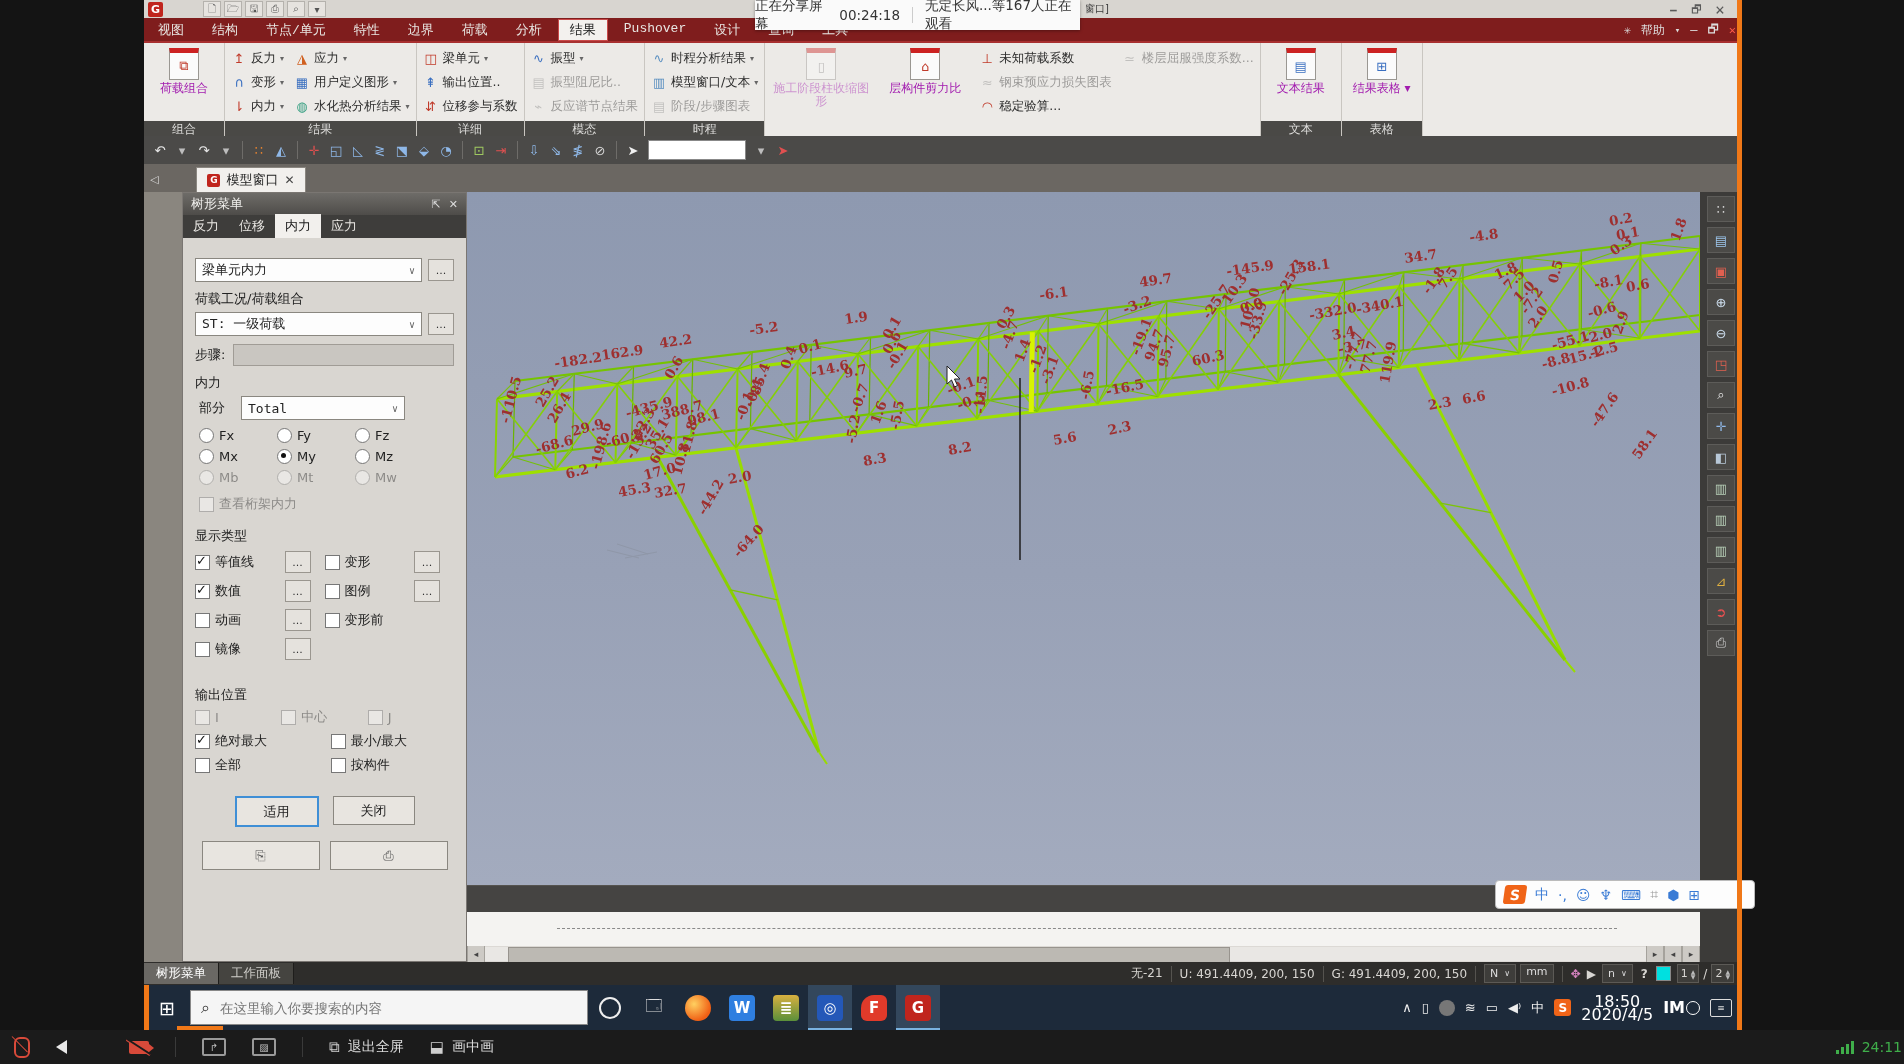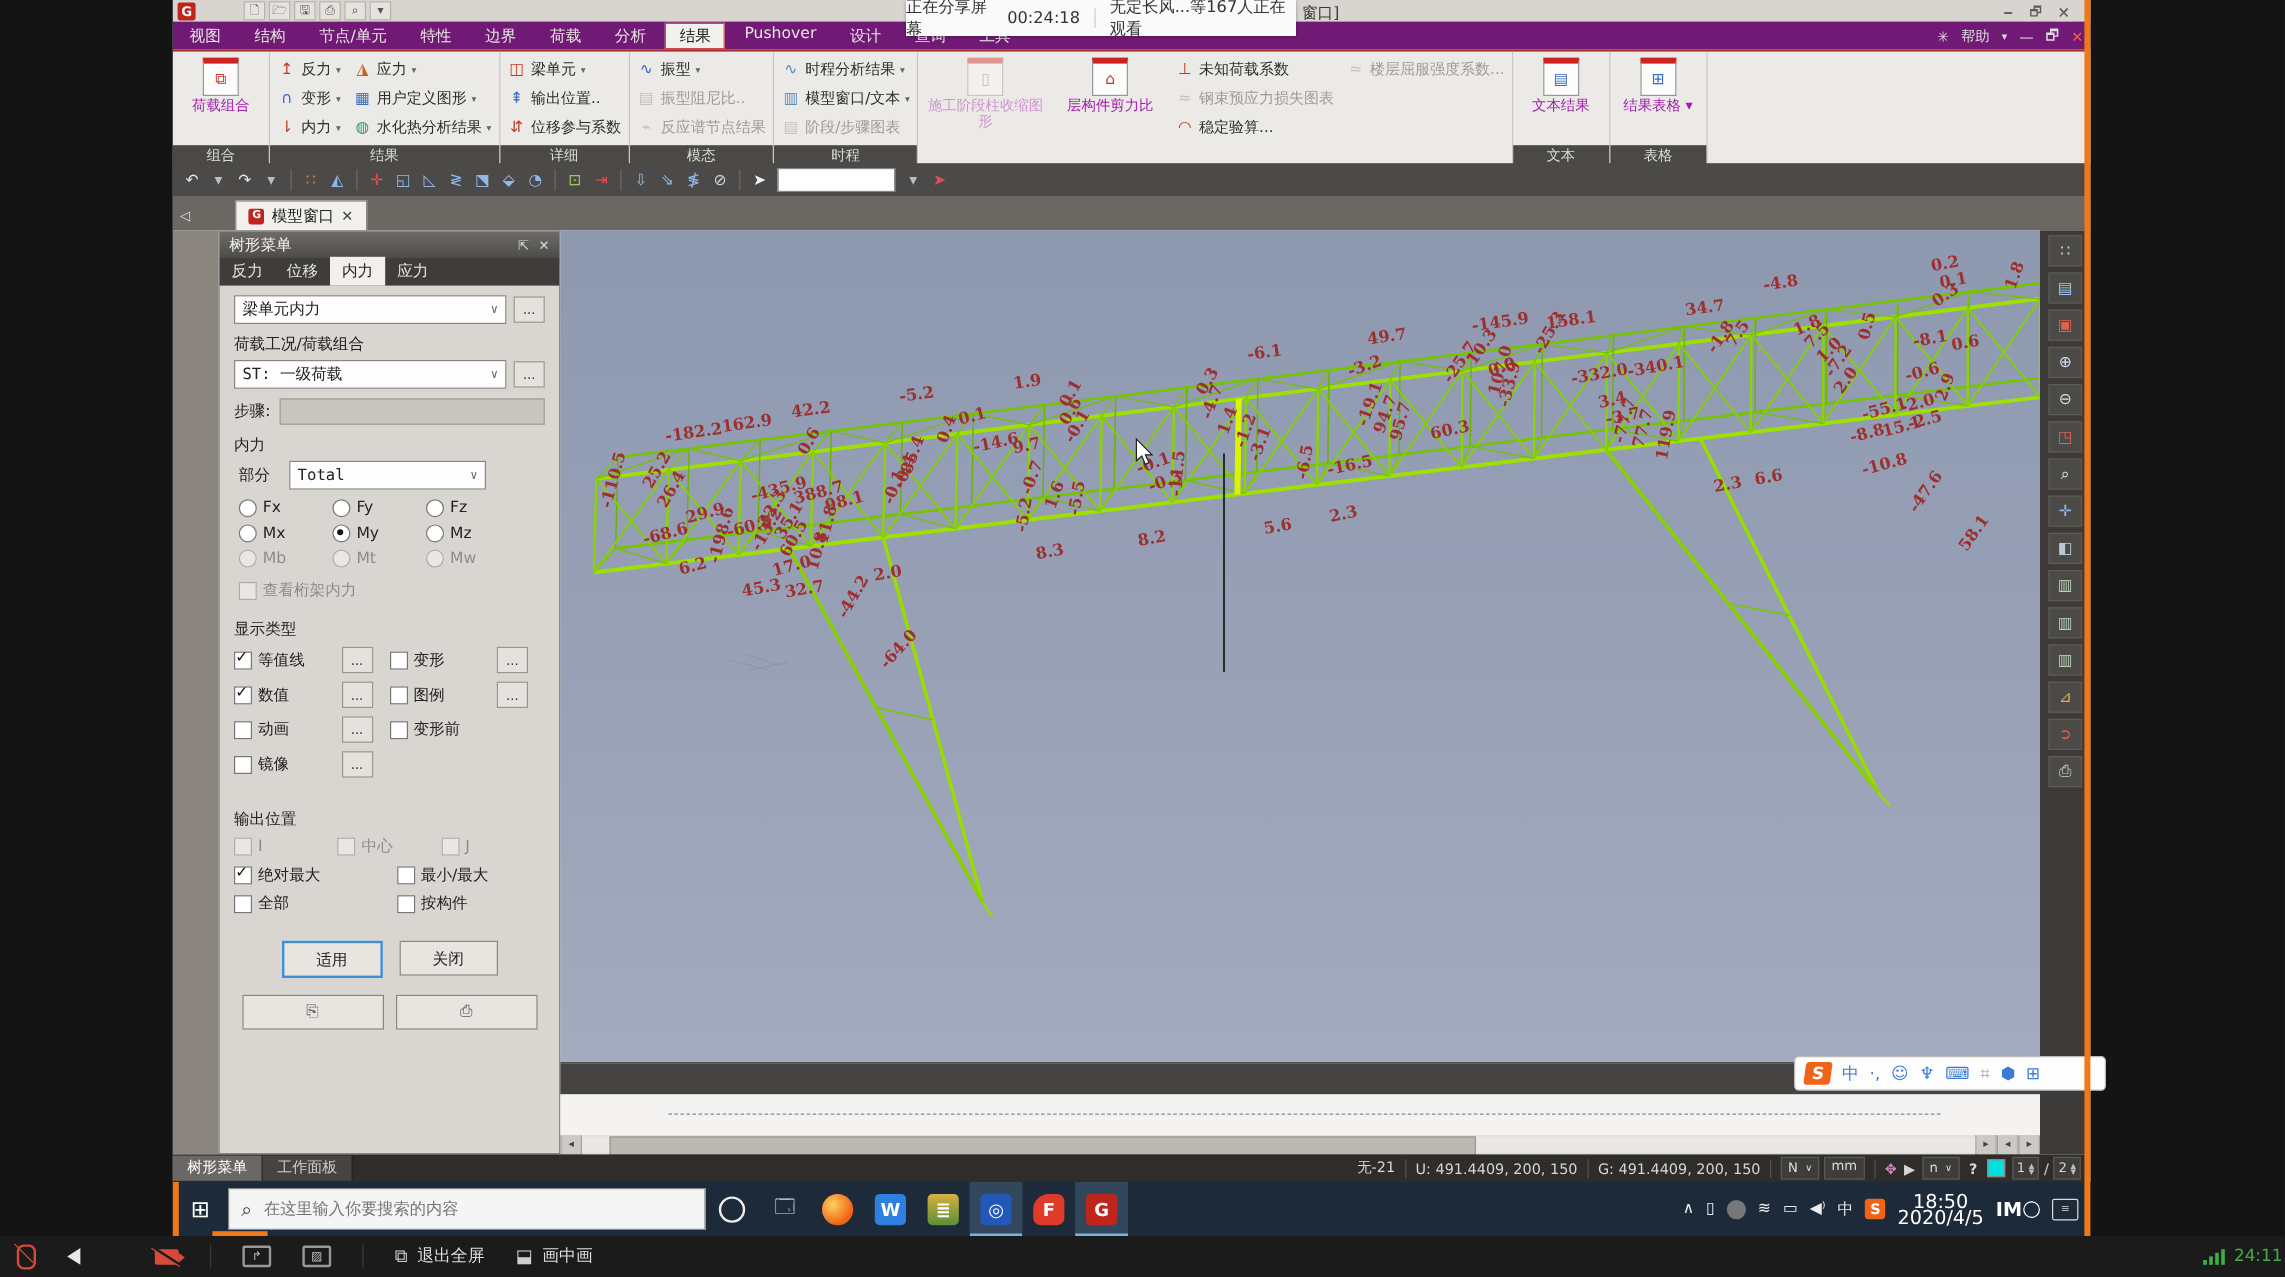--- a/index.html
+++ b/index.html
@@ -8,25 +8,25 @@
 
   
   .app{position:absolute;left:144px;top:0;width:1598px;height:985px;background:#eceae7;overflow:hidden;}
 
   .titlebar{position:absolute;left:0;top:0;width:100%;height:18px;background:#d8d5d0;display:flex;align-items:center;}
   .app-logo{width:15px;height:15px;margin-left:4px;background:#c0251d;color:#fff;font-weight:bold;font-size:11px;
     display:flex;align-items:center;justify-content:center;border-radius:2px;}
   .qicons{display:flex;gap:3px;margin-left:40px;}
   .qicon{width:16px;height:14px;font-size:10px;color:#555;background:#e6e3df;border:1px solid #b5b2ad;
     display:flex;align-items:center;justify-content:center;}
-  .title-frag{position:absolute;left:941px;top:2px;font-size:13px;color:#3a3a3a;}
+  .title-frag{position:absolute;left:941px;top:2px;font-size:10px;color:#3a3a3a;}
   .winbtns{position:absolute;right:18px;top:1px;display:flex;gap:14px;color:#5a5a5a;font-size:11px;}
   .winbtns span{cursor:default;}
 
-  .menubar{position:absolute;left:0;top:18px;width:100%;height:23px;background:#701a75;display:flex;align-items:center;}
+  .menubar{position:absolute;left:0;top:18px;width:100%;height:23px;background:#7f1d1d;display:flex;align-items:center;font-family:Liberation Mono, monospace;}
   .menu-item{color:#e8e6e2;font-size:13px;padding:2px 12px;margin:0 2px;}
   .menu-item.active{background:#f3f1ee;color:#222;border:1px solid #c84a4a;padding:1px 11px;}
   .menubar-right{position:absolute;right:6px;top:2px;display:flex;align-items:center;gap:10px;color:#ddd;font-size:12px;}
   .menubar-right .x{color:#ff5a4a;font-weight:bold;}
 
   .ribbon{position:absolute;left:0;top:41px;width:100%;height:95px;background:#eceae7;border-top:2px solid #a83030;
     display:flex;align-items:stretch;}
   .rb-group{display:flex;flex-direction:column;border-right:1px solid #c9c6c1;position:relative;}
   .rb-content{flex:1;display:flex;align-items:flex-start;padding:3px 6px 0 6px;gap:4px;}
   .rb-label{height:17px;background:#4a4946;color:#dddcda;font-size:12px;text-align:center;line-height:17px;padding:0 8px;}
@@ -58,21 +58,21 @@
 
   .main{position:absolute;left:0;top:192px;width:100%;height:770px;display:flex;}
   .gutter{width:38px;background:#8a867f;}
   .panel{width:283px;background:#d9d6d1;border:1px solid #7a7672;display:flex;flex-direction:column;}
   .panel-head{height:22px;background:linear-gradient(#6e6c68,#4e4c49);color:#f0efec;font-size:13px;display:flex;
     align-items:center;padding:0 8px;}
   .panel-head .hicons{margin-left:auto;display:flex;gap:8px;font-size:11px;color:#ddd;}
   .panel-tabs{height:23px;background:#3e3d3b;display:flex;align-items:flex-end;}
   .ptab{color:#e8e6e2;font-size:13px;padding:3px 10px;}
   .ptab.active{background:#f2f0ed;color:#1a1a1a;}
-  .panel-body{flex:1;padding:8px 12px;font-size:13px;color:#222;}
+  .panel-body{flex:1;padding:20px 12px;font-size:13px;color:#222;}
   .row{display:flex;align-items:center;margin-bottom:8px;}
   .sel{flex:1;height:22px;background:#fdfdfd;border:1px solid #8a8780;display:flex;align-items:center;
     padding:0 6px;font-size:13px;color:#222;font-family:"DejaVu Sans Mono","Liberation Mono",monospace;}
   .sel .arr{margin-left:auto;color:#666;font-size:10px;}
   .more-btn{width:24px;height:20px;background:#e5e2dd;border:1px solid #9a968f;font-size:11px;color:#333;
     display:flex;align-items:center;justify-content:center;margin-left:6px;}
   .lab{margin:8px 0 4px 0;}
   .step-input{flex:1;height:20px;background:#c9c6c1;border:1px solid #a09c96;}
   .radio-grid{display:grid;grid-template-columns:78px 78px 78px;row-gap:6px;margin:6px 0 10px 4px;}
   .radio{display:flex;align-items:center;gap:5px;font-size:13px;}

